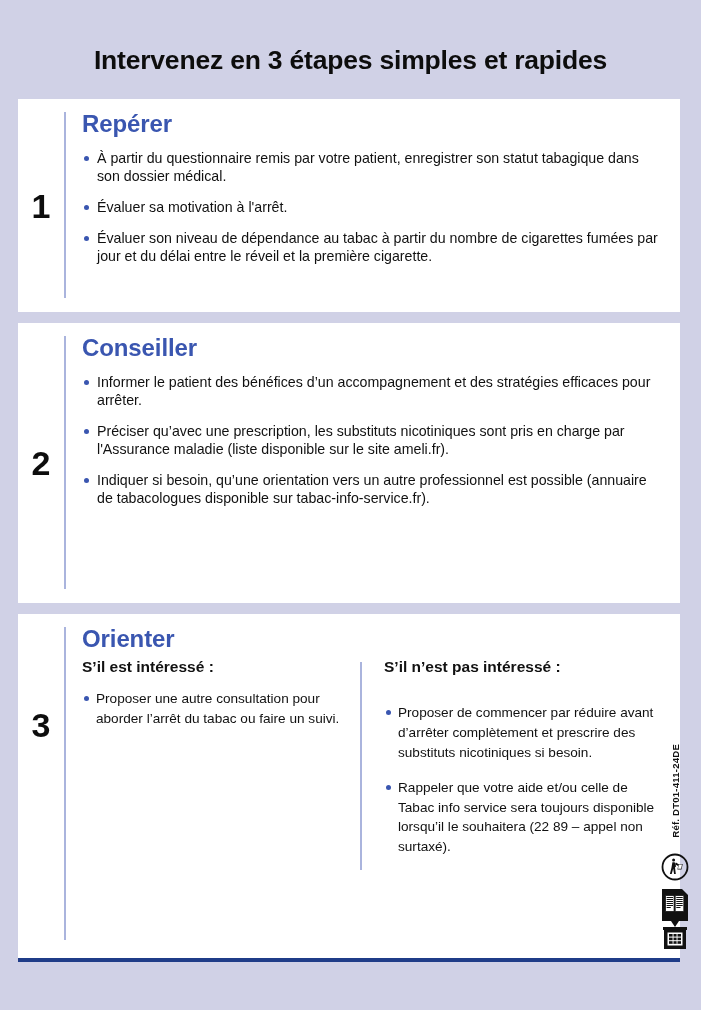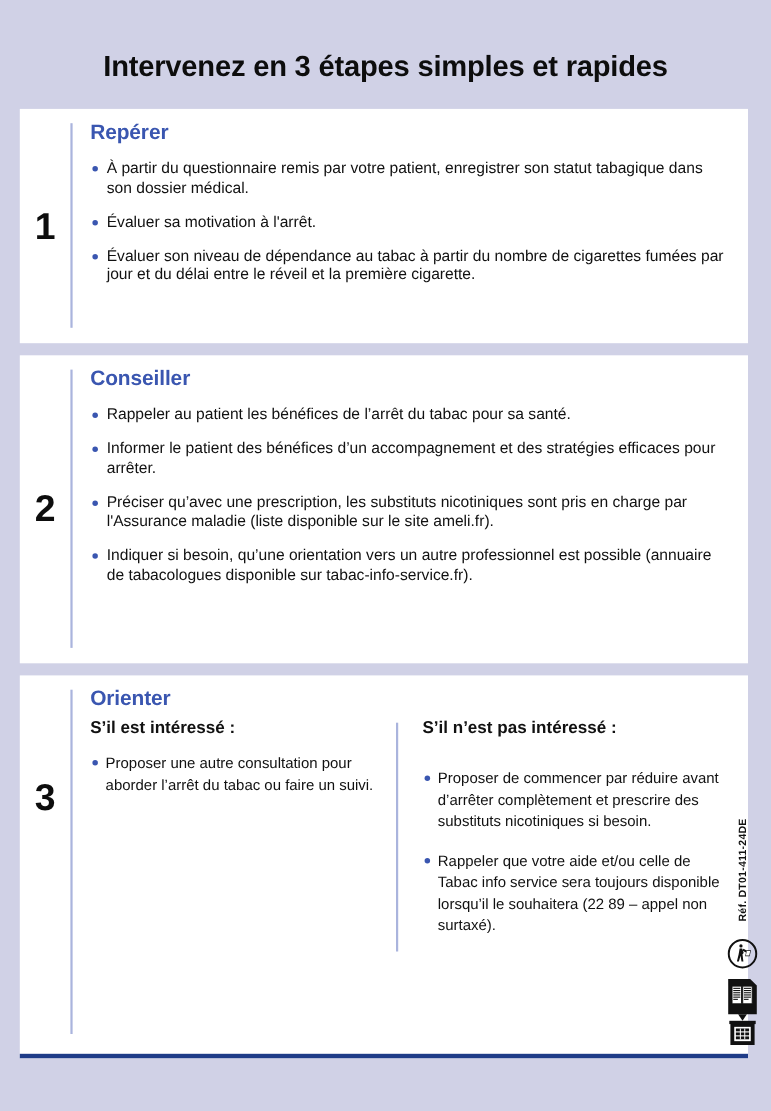--- a/index.html
+++ b/index.html
@@ -76,21 +76,21 @@
 
   
   .card-body {
     flex: 1 1 auto;
     padding: 12px 16px 10px 16px;
     min-width: 0;
   }
 
   .section-heading {
     color: #3a56b0;
-    font-size: 19px;
+    font-size: 24px;
     font-weight: bold;
     margin: 0 0 13px 0;
     line-height: 1.1;
     letter-spacing: -0.1px;
   }
   .card-3 .section-heading { margin-bottom: 6px; }
 
   
   ul.bullets {
     list-style: none;
@@ -200,21 +200,20 @@
   </section>
 
   <section class="card card-2">
     <div class="step-number-col">
       <span class="step-number">2</span>
     </div>
     <div class="rule"></div>
     <div class="card-body">
       <h2 class="section-heading">Conseiller</h2>
       <ul class="bullets">
-        <li>Rappeler au patient les bénéfices de l’arrêt du tabac pour sa santé.</li>
         <li>Informer le patient des bénéfices d’un accompagnement et des stratégies efficaces pour arrêter.</li>
         <li>Préciser qu’avec une prescription, les substituts nicotiniques sont pris en charge par l'Assurance maladie (liste disponible sur le site ameli.fr).</li>
         <li>Indiquer si besoin, qu’une orientation vers un autre professionnel est possible (annuaire de tabacologues disponible sur tabac-info-service.fr).</li>
       </ul>
     </div>
   </section>
 
   <section class="card card-3">
     <div class="step-number-col">
       <span class="step-number">3</span>

